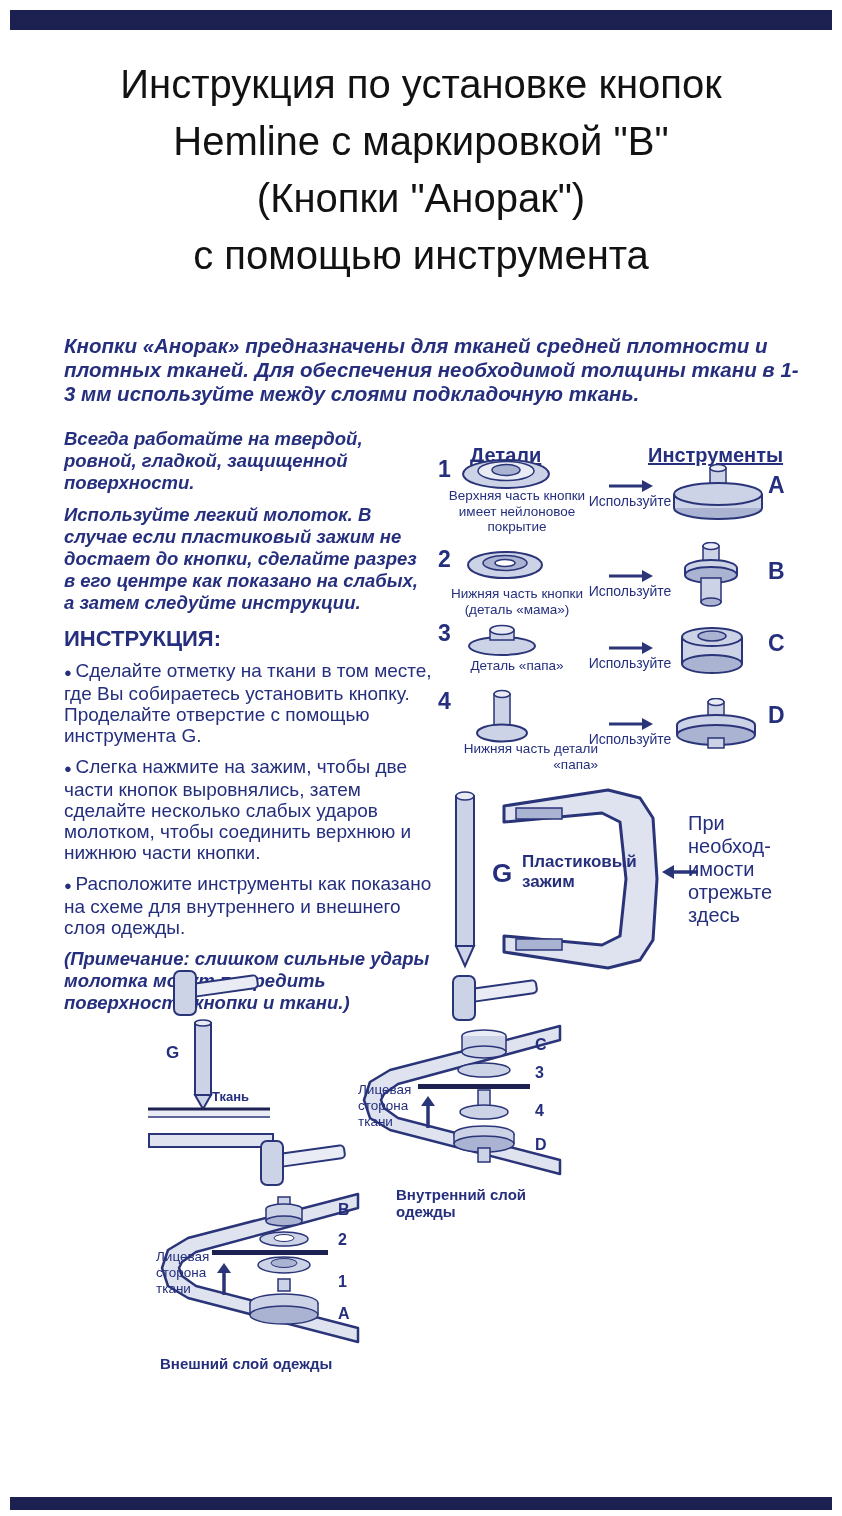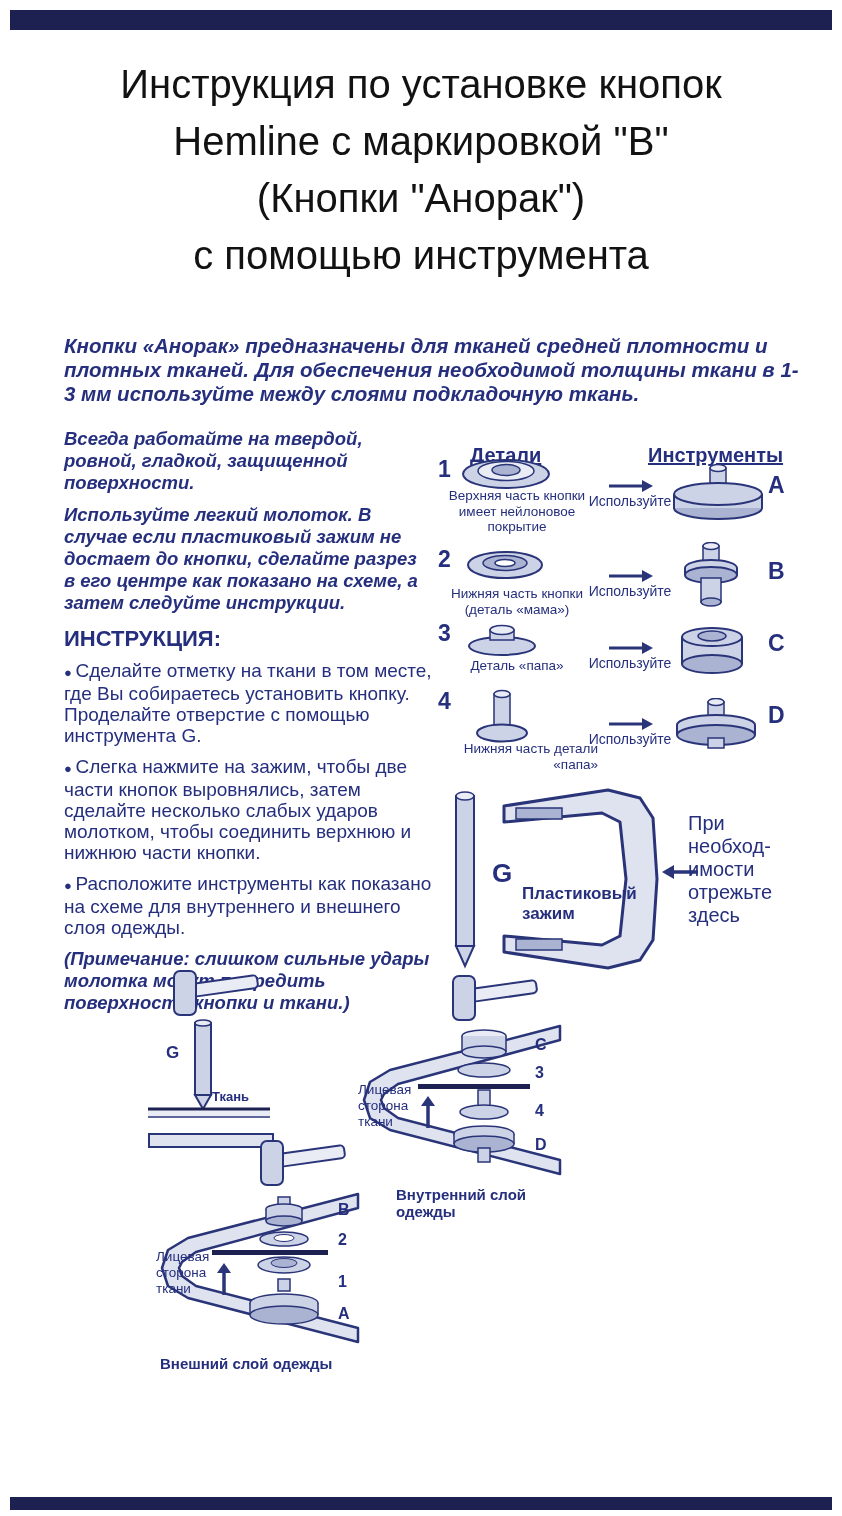--- a/index.html
+++ b/index.html
@@ -57,21 +57,21 @@
     <div>Инструкция по установке кнопок</div>
     <div>Hemline с маркировкой "B"</div>
     <div>(Кнопки "Анорак")</div>
     <div>с помощью инструмента</div>
   </h1>
 
   <p class="lead">Кнопки «Анорак» предназначены для тканей средней плотности и плотных тканей. Для обеспечения необходимой толщины ткани в 1-3 мм используйте между слоями подкладочную ткань.</p>
 
   <div class="left-col">
     <p class="bi">Всегда работайте на твердой, ровной, гладкой, защищенной поверхности.</p>
-    <p class="bi">Используйте легкий молоток. В случае если пластиковый зажим не достает до кнопки, сделайте разрез в его центре как показано на схеме, а затем следуйте инструкции.</p>
+    <p class="bi">Используйте легкий молоток. В случае если пластиковый зажим не достает до кнопки, сделайте разрез в его центре как показано на слабых, а затем следуйте инструкции.</p>
     <h2 class="heading">ИНСТРУКЦИЯ:</h2>
     <p class="bullet">Сделайте отметку на ткани в том месте, где Вы собираетесь установить кнопку. Проделайте отверстие с помощью инструмента G.</p>
     <p class="bullet">Слегка нажмите на зажим, чтобы две части кнопок выровнялись, затем сделайте несколько слабых ударов молотком, чтобы соединить верхнюю и нижнюю части кнопки.</p>
     <p class="bullet">Расположите инструменты как показано на схеме для внутреннего и внешнего слоя одежды.</p>
     <p class="bi note">(Примечание: слишком сильные удары молотка могут повредить поверхность кнопки и ткани.)</p>
   </div>
 
   <div class="col-head h-parts">Детали</div>
   <div class="col-head h-tools">Инструменты</div>
 
@@ -210,21 +210,21 @@
       </svg>
     </div>
     <div class="abs" style="left:58px;top:2px;">
       <svg width="165" height="182" viewBox="0 0 165 182">
         <path d="M6 18 L110 2 L142 10 L155 30 L159 91 L155 152 L142 172 L110 180 L6 164 L6 148 L104 157 L122 148 L128 91 L122 34 L104 25 L6 34 Z" fill="#dfe3f0" stroke="#2a3478" stroke-width="3" stroke-linejoin="round"></path>
         <rect x="18" y="20" width="46" height="11" fill="#aab3d2" stroke="#2a3478" stroke-width="1.5"></rect>
         <rect x="18" y="151" width="46" height="11" fill="#aab3d2" stroke="#2a3478" stroke-width="1.5"></rect>
       </svg>
     </div>
     <div class="abs g-letter" style="left:52px;top:72px;">G</div>
-    <div class="abs clamp-label" style="left:82px;top:66px;width:130px;margin-top:32px;">Пластиковый зажим</div>
+    <div class="abs clamp-label" style="left:82px;top:66px;width:130px;">Пластиковый зажим</div>
     <div class="abs" style="left:222px;top:78px;">
       <svg width="36" height="16" viewBox="0 0 36 16">
         <line x1="12" y1="8" x2="36" y2="8" stroke="#2a3478" stroke-width="3.5"></line>
         <polygon points="12,1 0,8 12,15" fill="#2a3478"></polygon>
       </svg>
     </div>
     <div class="abs cut-note" style="left:248px;top:26px;width:120px;">При
 необход-
 имости
 отрежьте

